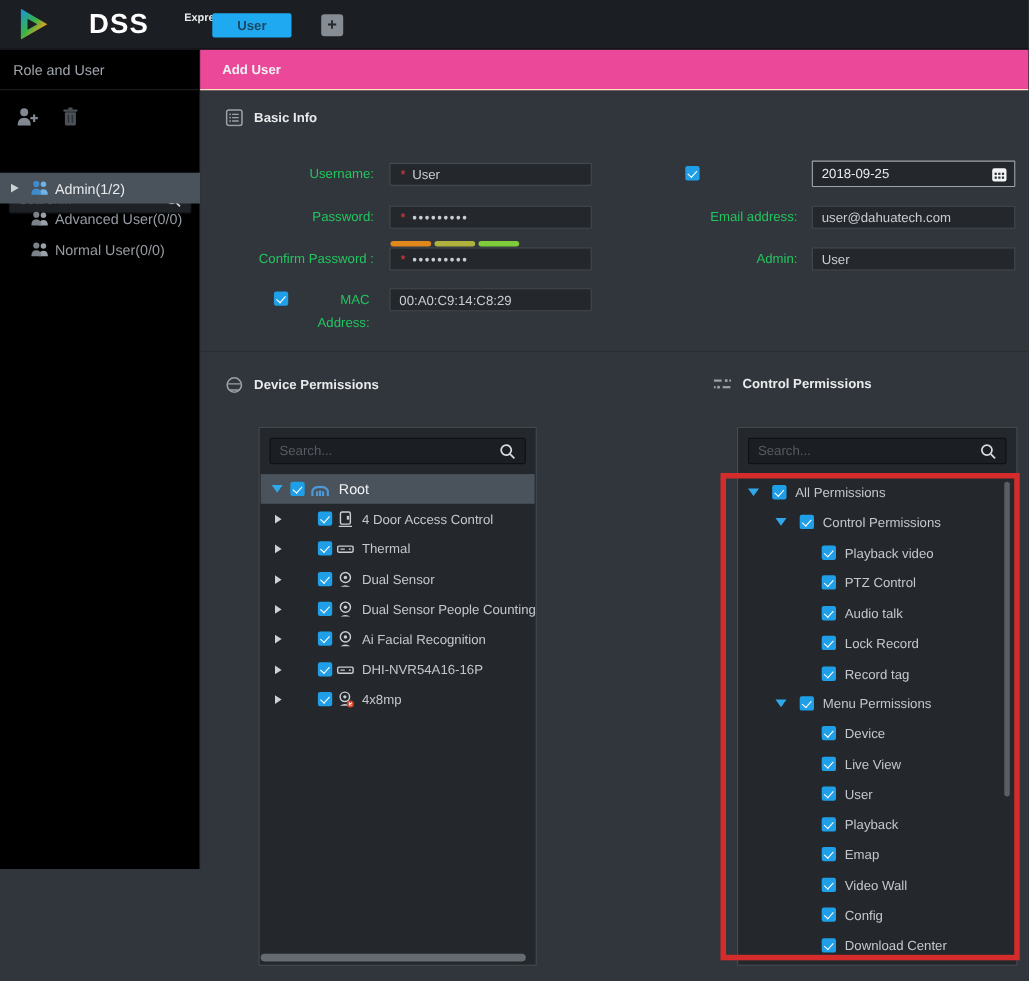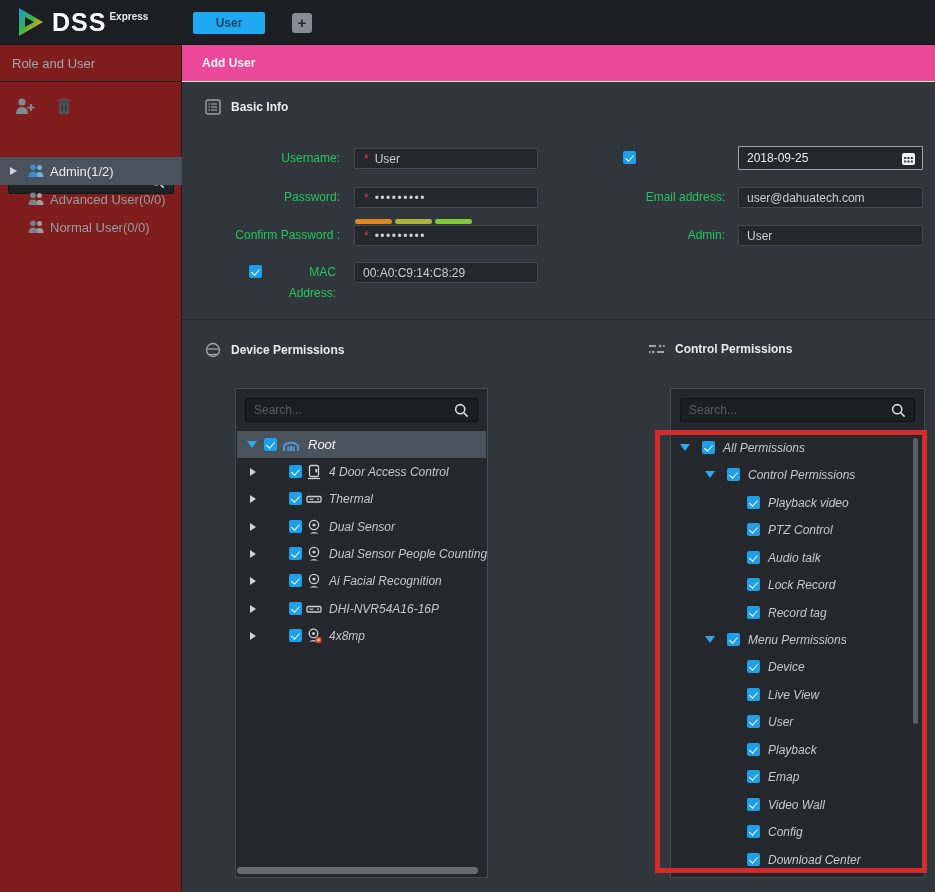--- a/index.html
+++ b/index.html
@@ -7,33 +7,33 @@
   body {
     width:935px; height:892px; position:relative; overflow:hidden;
     background:#31363C; color:#C6CBD0;
     font-family:"Liberation Sans", sans-serif; font-size:12px;
   }
   .abs { position:absolute; }
 
   
   .topbar { position:absolute; left:0; top:0; width:935px; height:45px;
     background:#1B1E22; border-bottom:1px solid #111316; z-index:5; }
-  .logo-wrap { position:absolute; left:16px; top:6px; display:flex; align-items:flex-start; }
+  .logo-wrap { position:absolute; left:16px; top:6px; display:flex; align-items:flex-start;gap:29px; }
   .logo-dss { color:#FFFFFF; font-size:25px; font-weight:bold; letter-spacing:1px; line-height:32px; margin-left:6px; }
   .logo-suffix { color:#E8EAEC; font-size:10px; font-weight:bold; margin-left:3px; margin-top:5px; }
   .tab-user { position:absolute; left:193px; top:12px; width:72px; height:22px;
     background:#1FA9F1; border-radius:2px; color:#1B4964; font-weight:bold;
     text-align:center; line-height:22px; cursor:pointer; }
   .btn-newtab { position:absolute; left:292px; top:13px; width:20px; height:20px;
     background:#858C93; border-radius:3px; color:#23272B; font-weight:bold;
     font-size:15px; text-align:center; line-height:19px; cursor:pointer; }
 
   
-  .sidebar { position:absolute; left:0; top:45px; width:182px; height:847px;
-    background:#7f1d1d; border-right:1px solid #1A1D20; }
+  .sidebar { position:absolute; left:0; top:45px; width:182px; height:745px;
+    background:#000000; border-right:1px solid #1A1D20; }
   .sidebar-header { height:37px; line-height:37px; padding-left:12px;
     color:#A0A6AC; font-size:13px; border-bottom:1px solid #1E2126; }
   .side-toolbar { position:absolute; left:0; top:42px; width:100%; height:38px;
     display:flex; align-items:center; padding-left:14px; gap:20px; }
   .side-search { position:absolute; left:8px; top:123px; width:166px; height:26px;
     background:#1E2226; border:1px solid #14171A; border-radius:2px;
     display:flex; align-items:center; padding:0 8px; }
   .side-search input, .psearch input {
     flex:1; background:transparent; border:none; outline:none;
     color:#9CA2A8; font:inherit; min-width:0; padding:0; }
@@ -74,21 +74,21 @@
   .seg { width:37px; height:5px; border-radius:2.5px; margin-right:3px; display:inline-block; }
   .fcheck { position:absolute; }
 
   
   .panel { position:absolute; width:253px; height:490px; background:#24282D;
     border:1px solid #474C52; overflow:hidden; }
   .psearch { position:absolute; left:9px; top:9px; right:9px; height:24px;
     background:#1B1E22; border:1px solid #0F1113; border-radius:2px;
     display:flex; align-items:center; padding:0 8px; }
   .trow { position:absolute; left:1px; right:1px; height:27px;
-    display:flex; align-items:center; white-space:nowrap; color:#C3C8CD; cursor:default;font-style:italic; }
+    display:flex; align-items:center; white-space:nowrap; color:#C3C8CD; cursor:default; }
   .trow.sel { background:#4A525B; color:#F0F2F4; font-size:13px; }
   .drow .arr-r { border-left-width:6px; border-top-width:4px; border-bottom-width:4px; margin-left:13px; margin-right:33px; }
   .drow .cb { margin-right:4px; }
   .drow .dicon { margin-right:7px; flex:none; }
   .rootrow .arr-d { margin-left:10px; margin-right:7px; }
   .rootrow .cb { margin-right:5px; }
   .rootrow .dicon { margin-right:8px; }
   .lvl0 .arr-d { margin-left:8px; margin-right:12px; }
   .lvl1 .arr-d { margin-left:33px; margin-right:12px; }
   .lvl2 .cb { margin-left:75px; }

